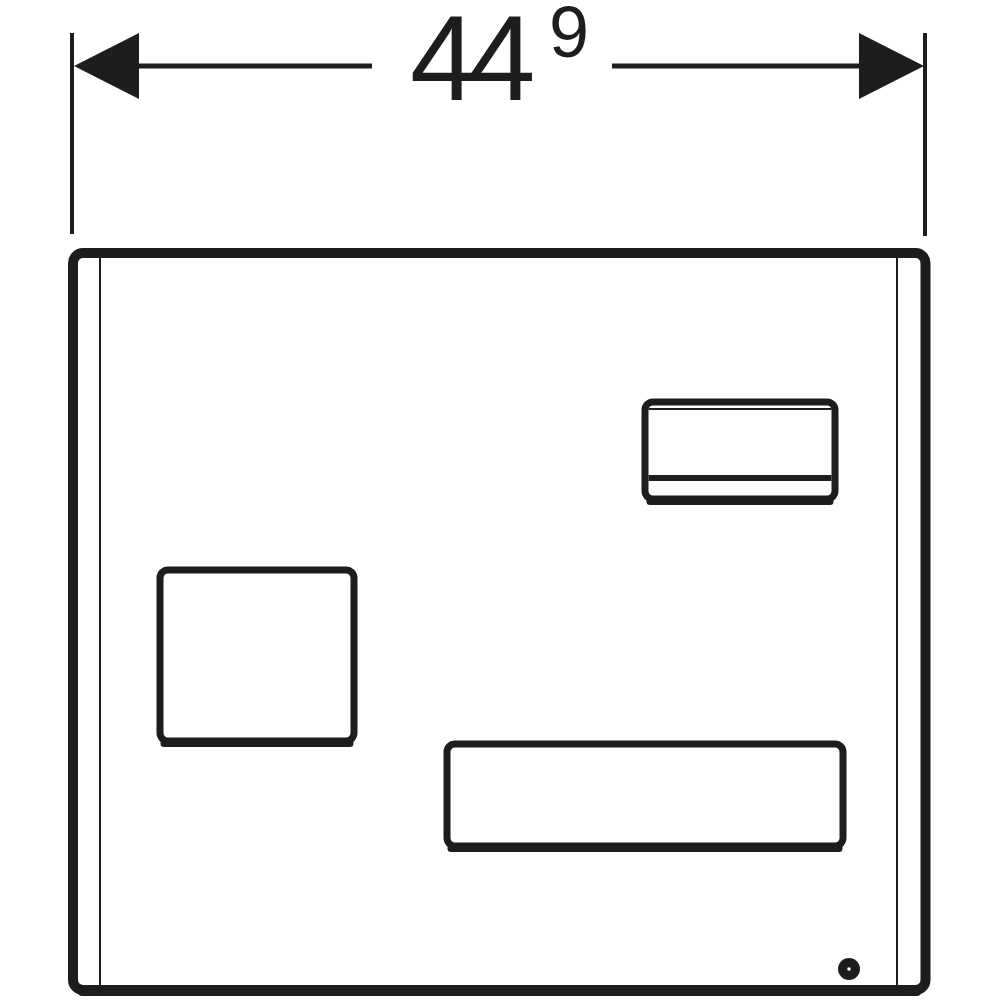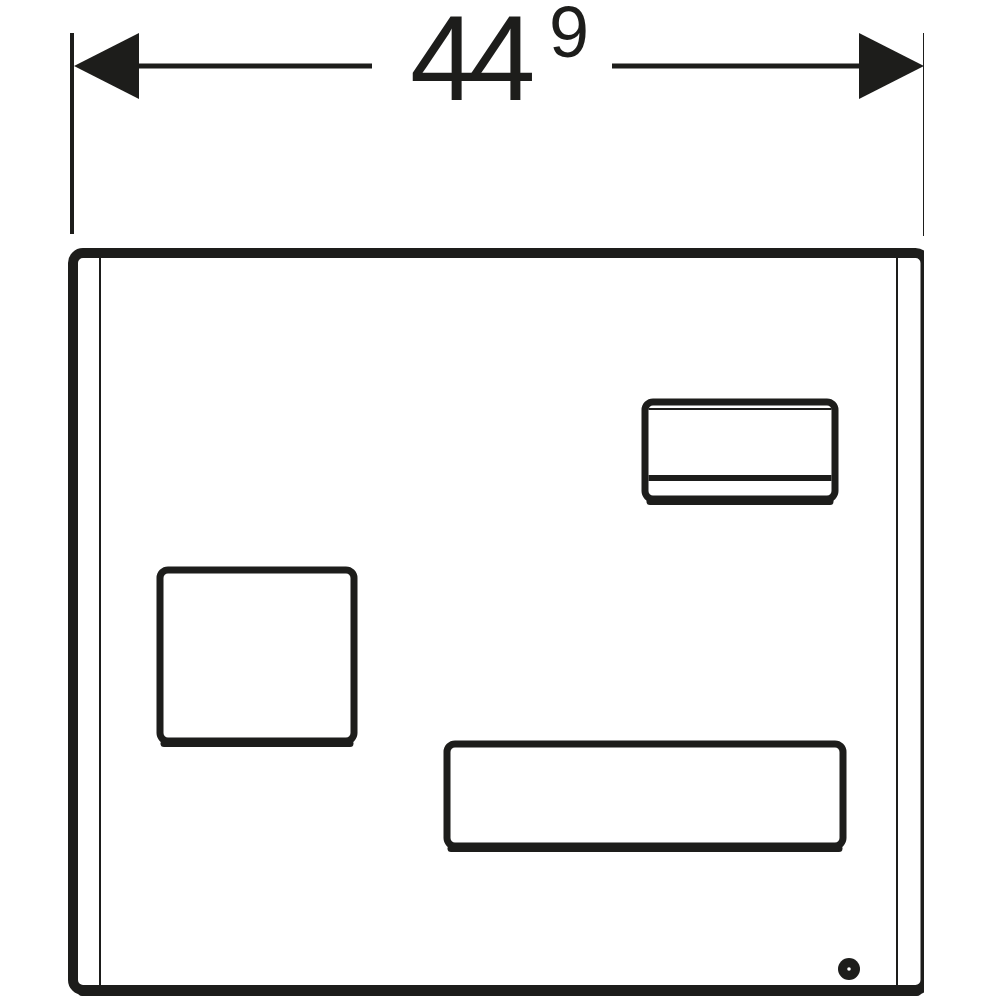--- a/index.html
+++ b/index.html
@@ -2,21 +2,21 @@
 <html><head>
 <meta charset="utf-8">
 <style>
   html, body {
     margin: 0;
     padding: 0;
     background: #ffffff;
   }
   .page {
     position: relative;
-    width: 924px;
+    width: 1000px;
     height: 1000px;
     background: #ffffff;
     overflow: hidden;
   }
   svg {
     display: block;
   }
   .ln {
     stroke: #1d1d1b;
     fill: none;

